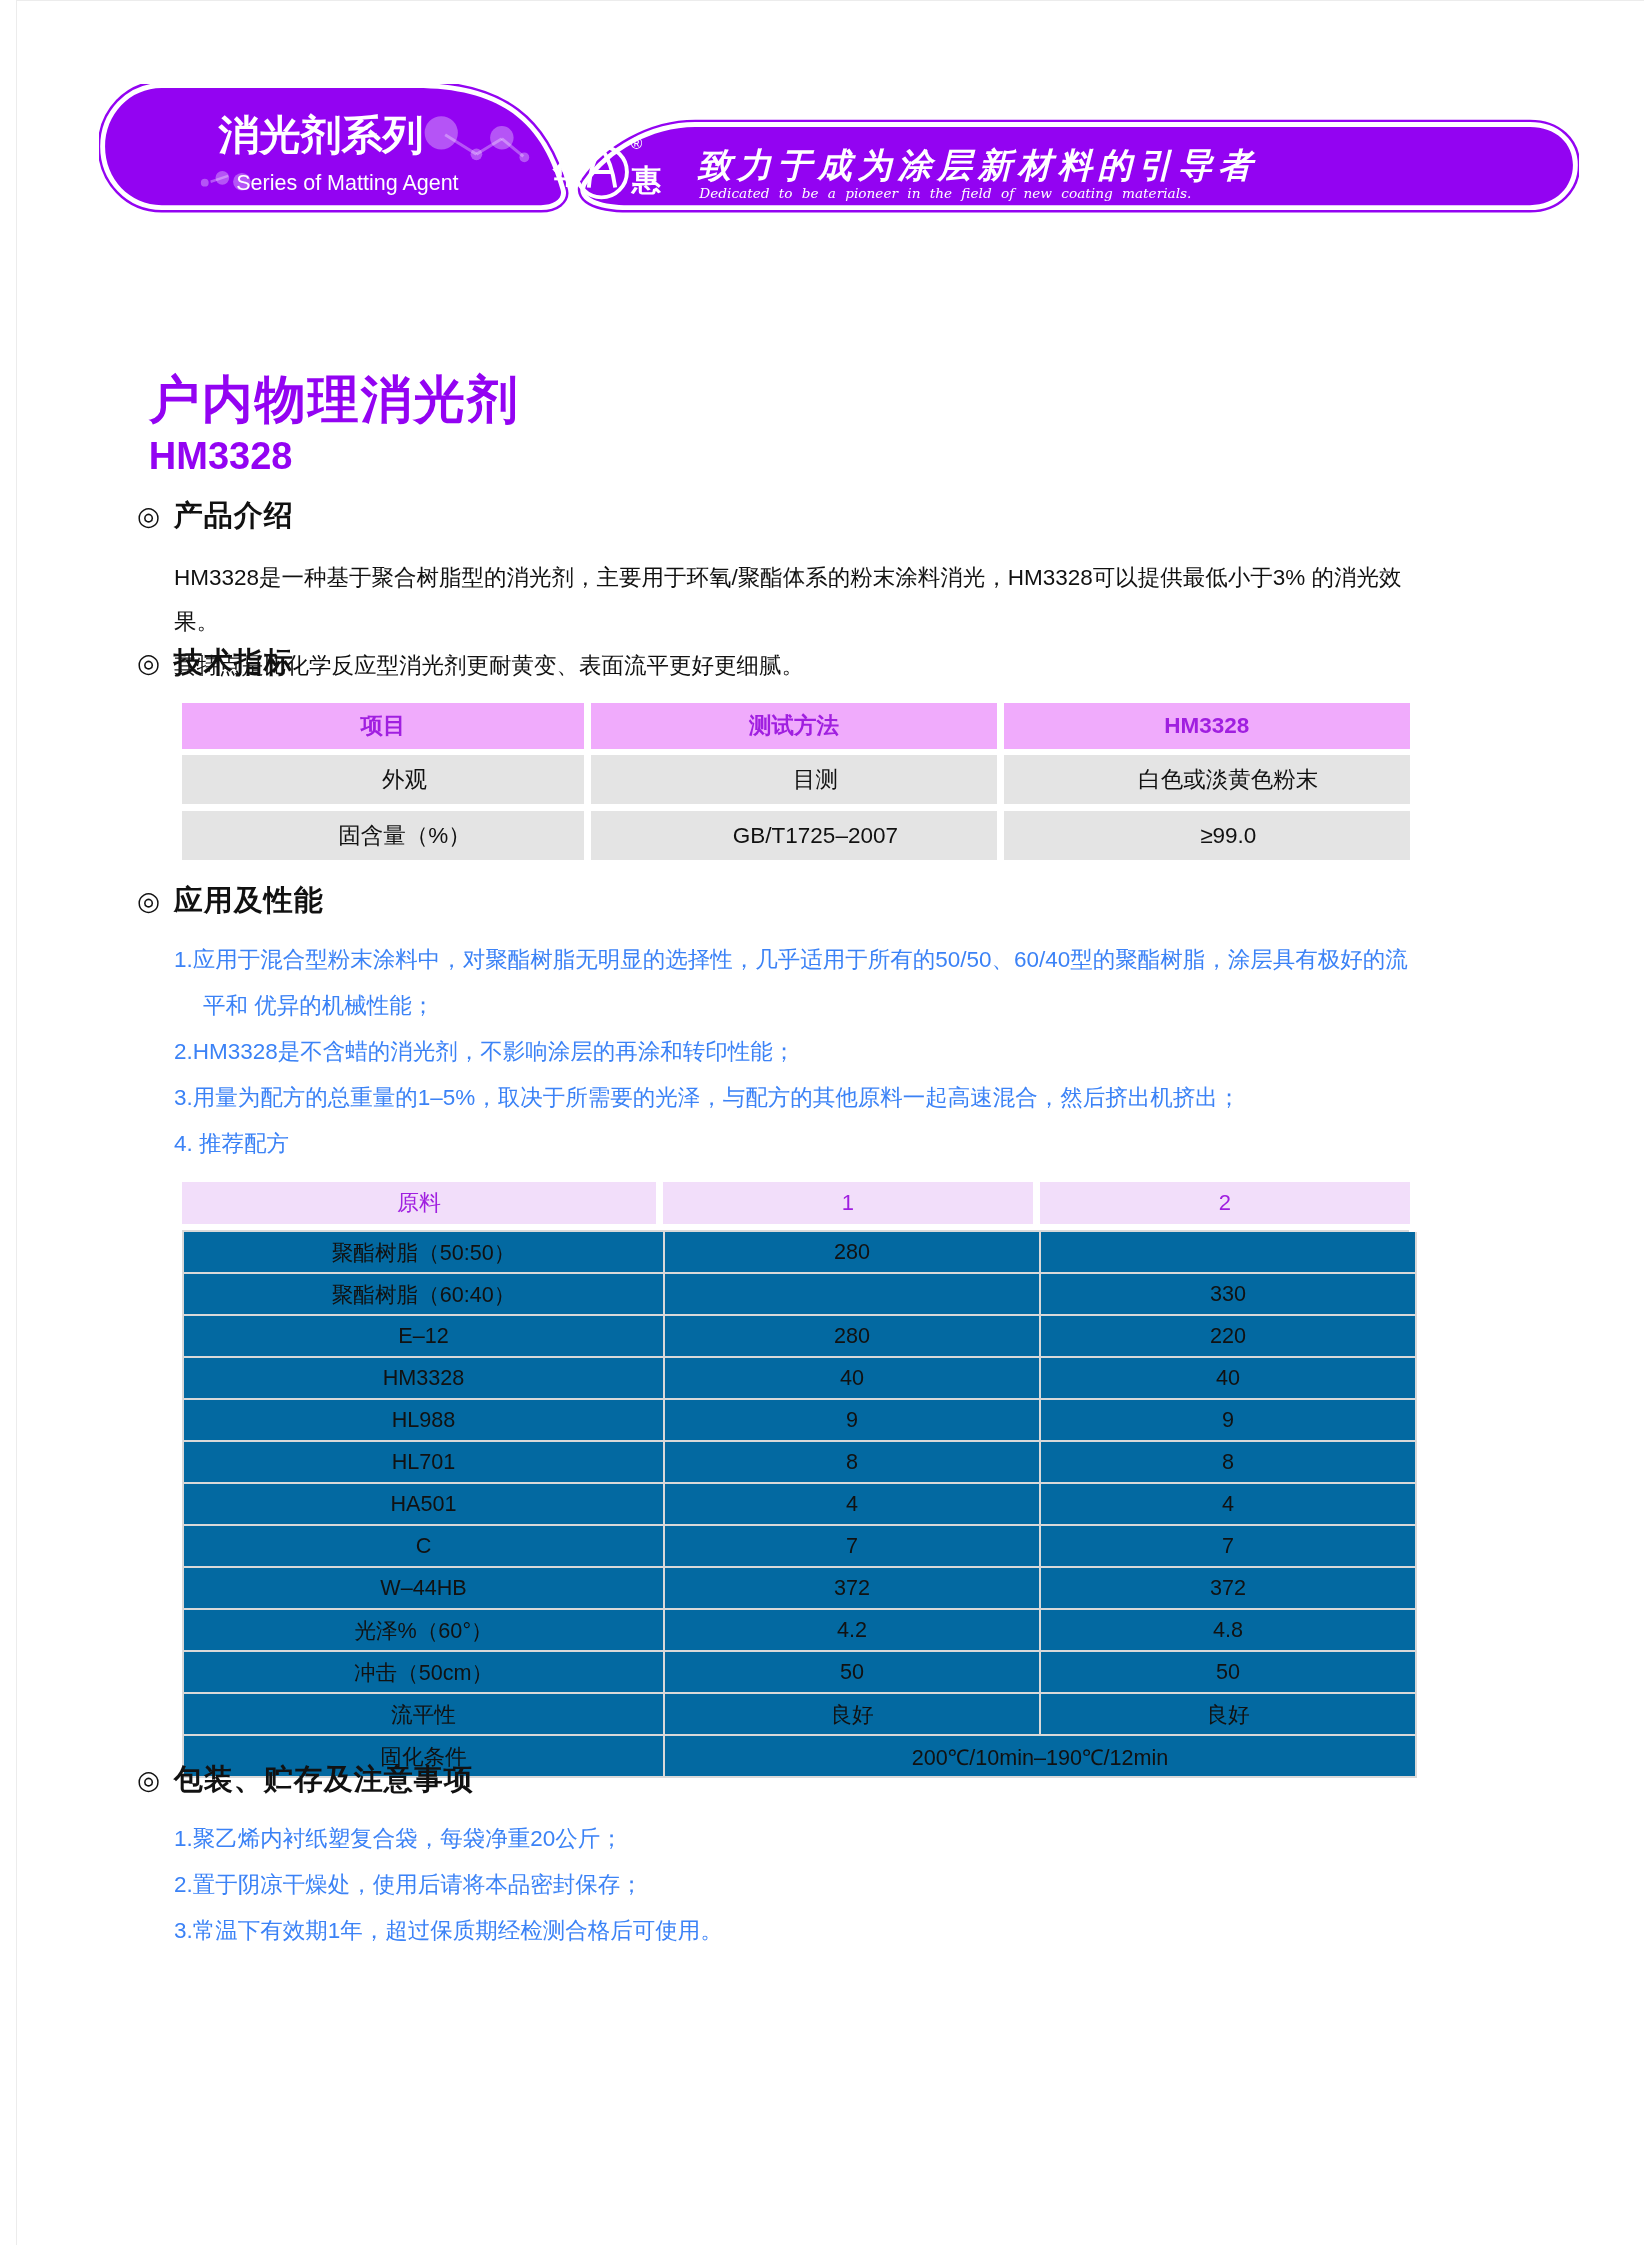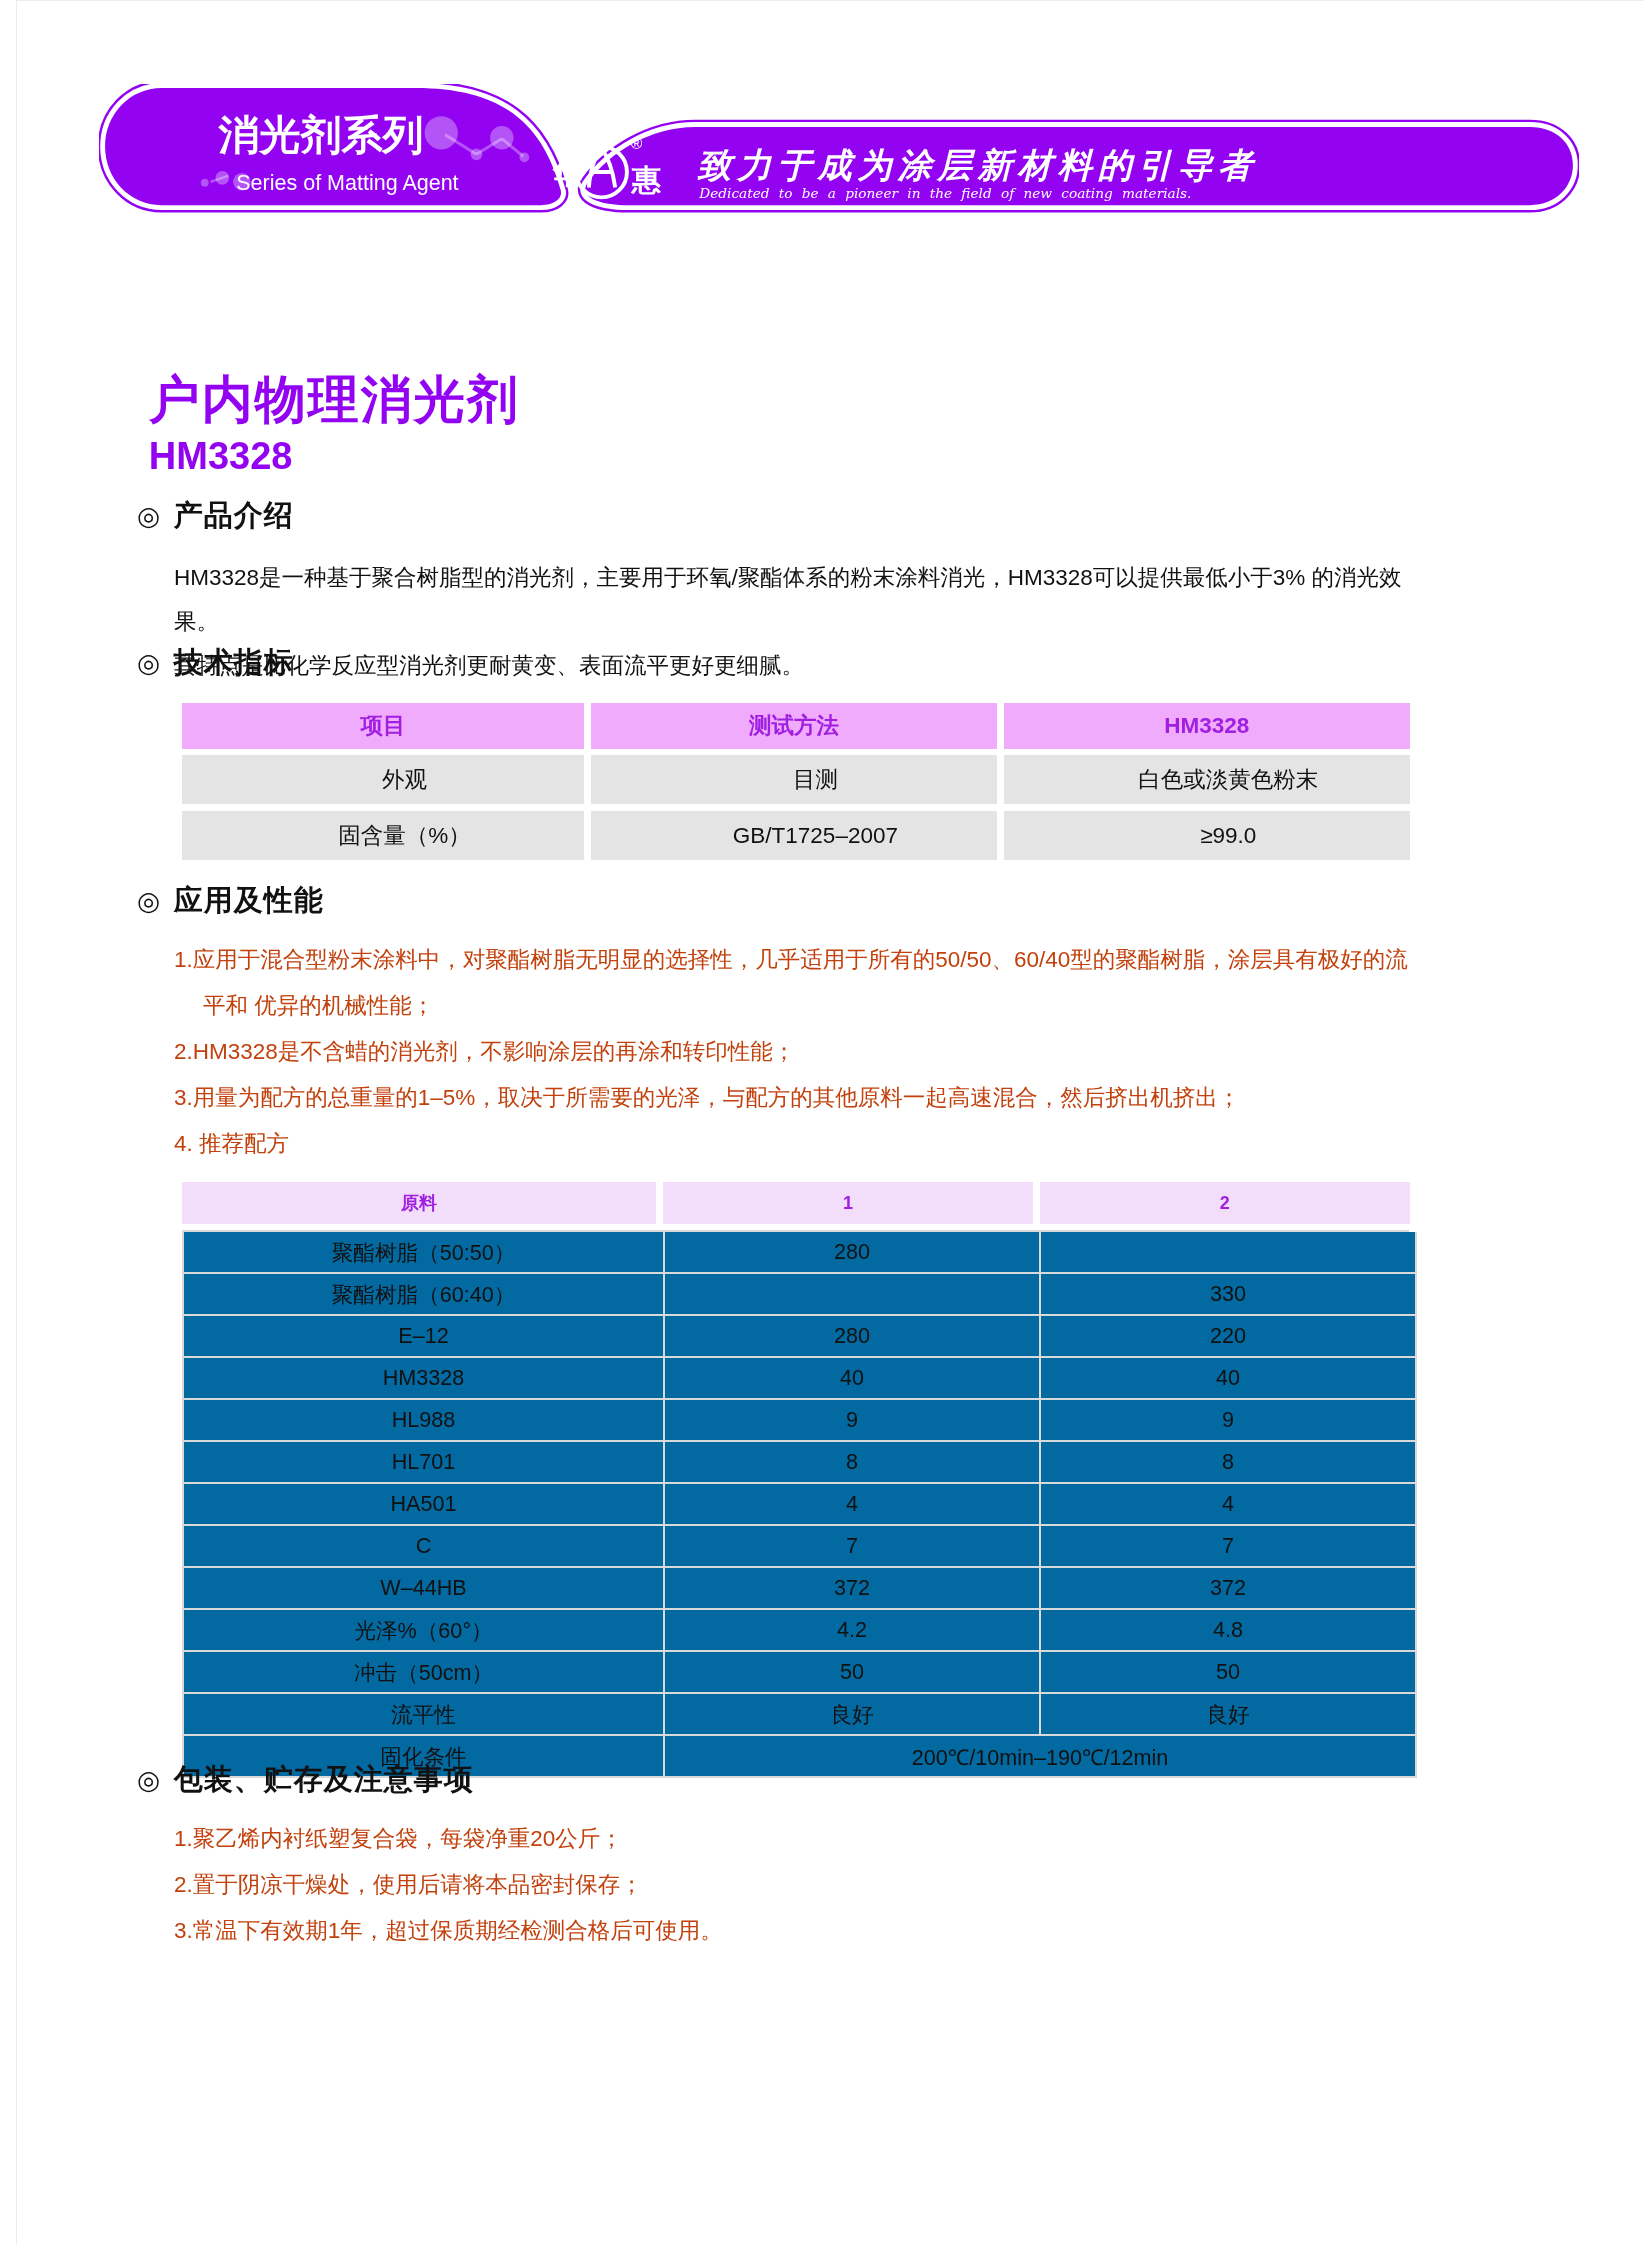--- a/index.html
+++ b/index.html
@@ -18,32 +18,32 @@
   .section{position:absolute;left:120px;width:1353px;}
   .sec-intro{top:495px;}
   .sec-tech{top:642px;}
   .sec-app{top:880px;}
   .sec-pack{top:1759px;}
   .sec-head{display:flex;align-items:center;gap:13.7px;}
   .sec-bullet{font-size:26.5px;color:#111;line-height:1;}
   .sec-title{font-size:29px;font-weight:bold;color:#111;letter-spacing:1px;}
   .body-text{margin:19.6px 0 0 37px;font-size:22.5px;line-height:44px;color:#111;width:1255px;}
   .body-text div{white-space:normal;}
-  .plist{margin:15.7px 0 0 37px;padding:0;list-style:none;font-size:22.5px;line-height:46px;color:#c2410c;width:1255px;}
+  .plist{margin:15.7px 0 0 37px;padding:0;list-style:none;font-size:22.5px;line-height:46px;color:#3b82f6;width:1255px;}
   .plist li{padding-left:29px;text-indent:-29px;}
   
   .ttable{display:grid;grid-template-columns:402px 406px 406px;gap:6.9px;width:1227px;margin:19.6px 0 0 45px;}
   .ttable .th{background:#f0abfc;color:#a01fe0;font-weight:bold;font-size:22.5px;height:46px;
     display:flex;align-items:center;justify-content:center;}
   .ttable .td{background:#e4e4e4;color:#111;font-size:22.5px;height:49px;
     display:flex;align-items:center;justify-content:center;padding-left:43px;}
   
   .ftable{width:1227px;margin:15.7px 0 0 45px;}
   .fhead{display:grid;grid-template-columns:474px 370px 370px;gap:6.9px;margin-bottom:5.9px;}
-  .fhead .hc{background:#f2defa;color:#a01fe0;font-weight:bold;font-size:18px;height:42px;
+  .fhead .hc{background:#f2defa;color:#a01fe0;font-weight:normal;font-size:22px;height:42px;
     display:flex;align-items:center;justify-content:center;}
   .fbody{display:grid;grid-template-columns:481px 376px 376px;
     border-top:2px solid #d9d9d9;border-left:2px solid #d9d9d9;}
   .fc{border-right:2px solid #d9d9d9;border-bottom:2px solid #d9d9d9;background:#0369a1;
     height:40px;display:flex;align-items:center;justify-content:center;font-size:21.6px;color:#111;}
   .fc.span2{grid-column:2 / 4;}
 </style>
 </head>
 <body>
 

